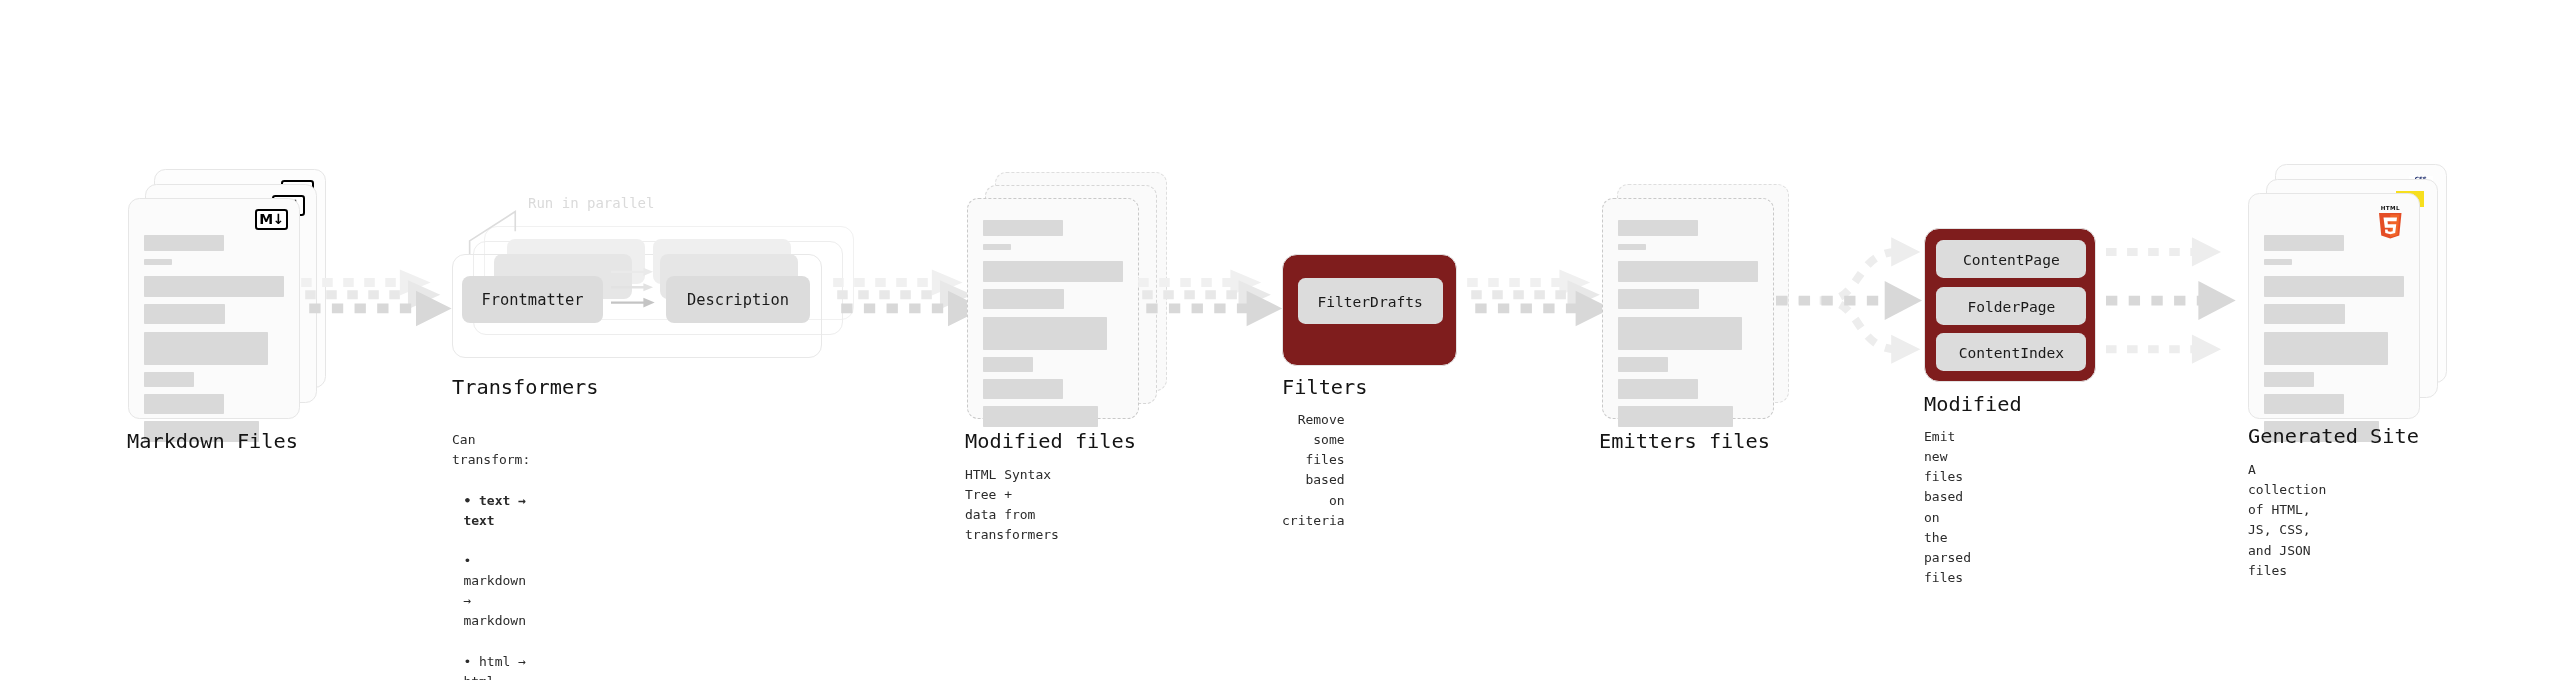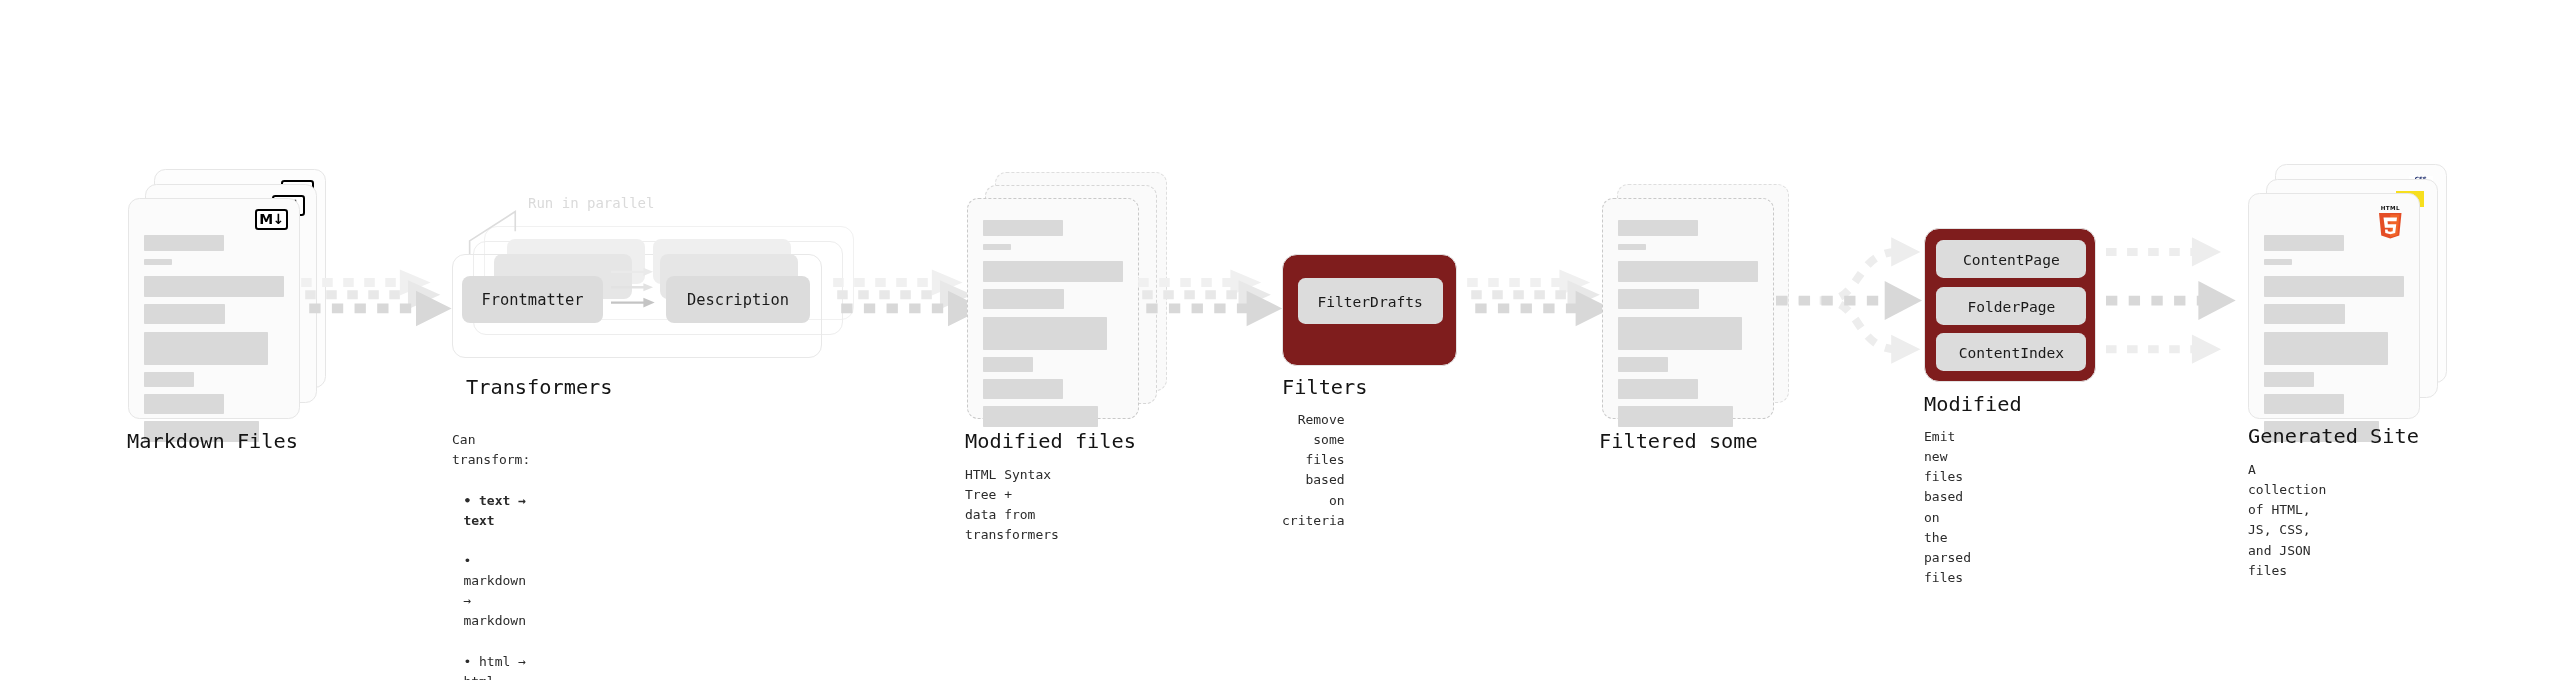--- a/index.html
+++ b/index.html
@@ -227,21 +227,21 @@
     <polygon points="40,44 54,50 40,56" fill="#c4c4c4"></polygon>
   </svg>
 
   <div class="pill front" style="left:462px; top:276px; width:141px; height:47px;">
     <span>Frontmatter</span>
   </div>
   <div class="pill front" style="left:666px; top:276px; width:144px; height:47px;justify-content:center;">
     <span>Description</span>
   </div>
 
-  <div class="title" style="left:452px; top:375px;margin-left:14px;">Transformers</div>
+  <div class="title" style="left:452px; top:375px;">Transformers</div>
 
   <div class="desc" style="left:452px; top:410px;">
     <div>Can transform:</div>
     <div style="padding-left:11.4px;font-weight:bold;">• text → text</div>
     <div style="padding-left:11.4px;">• markdown → markdown</div>
     <div style="padding-left:11.4px;">• html → html</div>
   </div>
 </div>
 
 <svg class="conn" style="left:833px; top:268px;" width="154" height="89" viewBox="0 0 190 110">
@@ -316,21 +316,21 @@
         <div class="bar b1"></div>
         <div class="bar b2"></div>
         <div class="bar b3"></div>
         <div class="bar b4"></div>
         <div class="bar b5"></div>
         <div class="bar b6"></div>
       </div>
     </div>
   </div>
 
-  <div class="title" style="left:1599px; top:429px;">Filtered some</div>
+  <div class="title" style="left:1599px; top:429px;">Emitters files</div>
 </div>
 
 <svg class="conn" style="left:1776px; top:234px;" width="146" height="138" viewBox="0 0 180 170">
   <path d="M2,82 L60,82 C105,82 98,22 150,22" stroke="#ededed" stroke-width="10" stroke-dasharray="13 13" fill="none"></path>
   <polygon points="142,4 178,22 142,40" fill="#ededed"></polygon>
   <path d="M2,82 L60,82 C105,82 98,142 150,142" stroke="#ededed" stroke-width="10" stroke-dasharray="13 13" fill="none"></path>
   <polygon points="142,124 178,142 142,160" fill="#ededed"></polygon>
   <line x1="0" y1="82" x2="140" y2="82" stroke="#d8d8d8" stroke-width="12" stroke-dasharray="14 14"></line>
   <polygon points="134,58 180,82 134,106" fill="#d8d8d8"></polygon>
 </svg>

